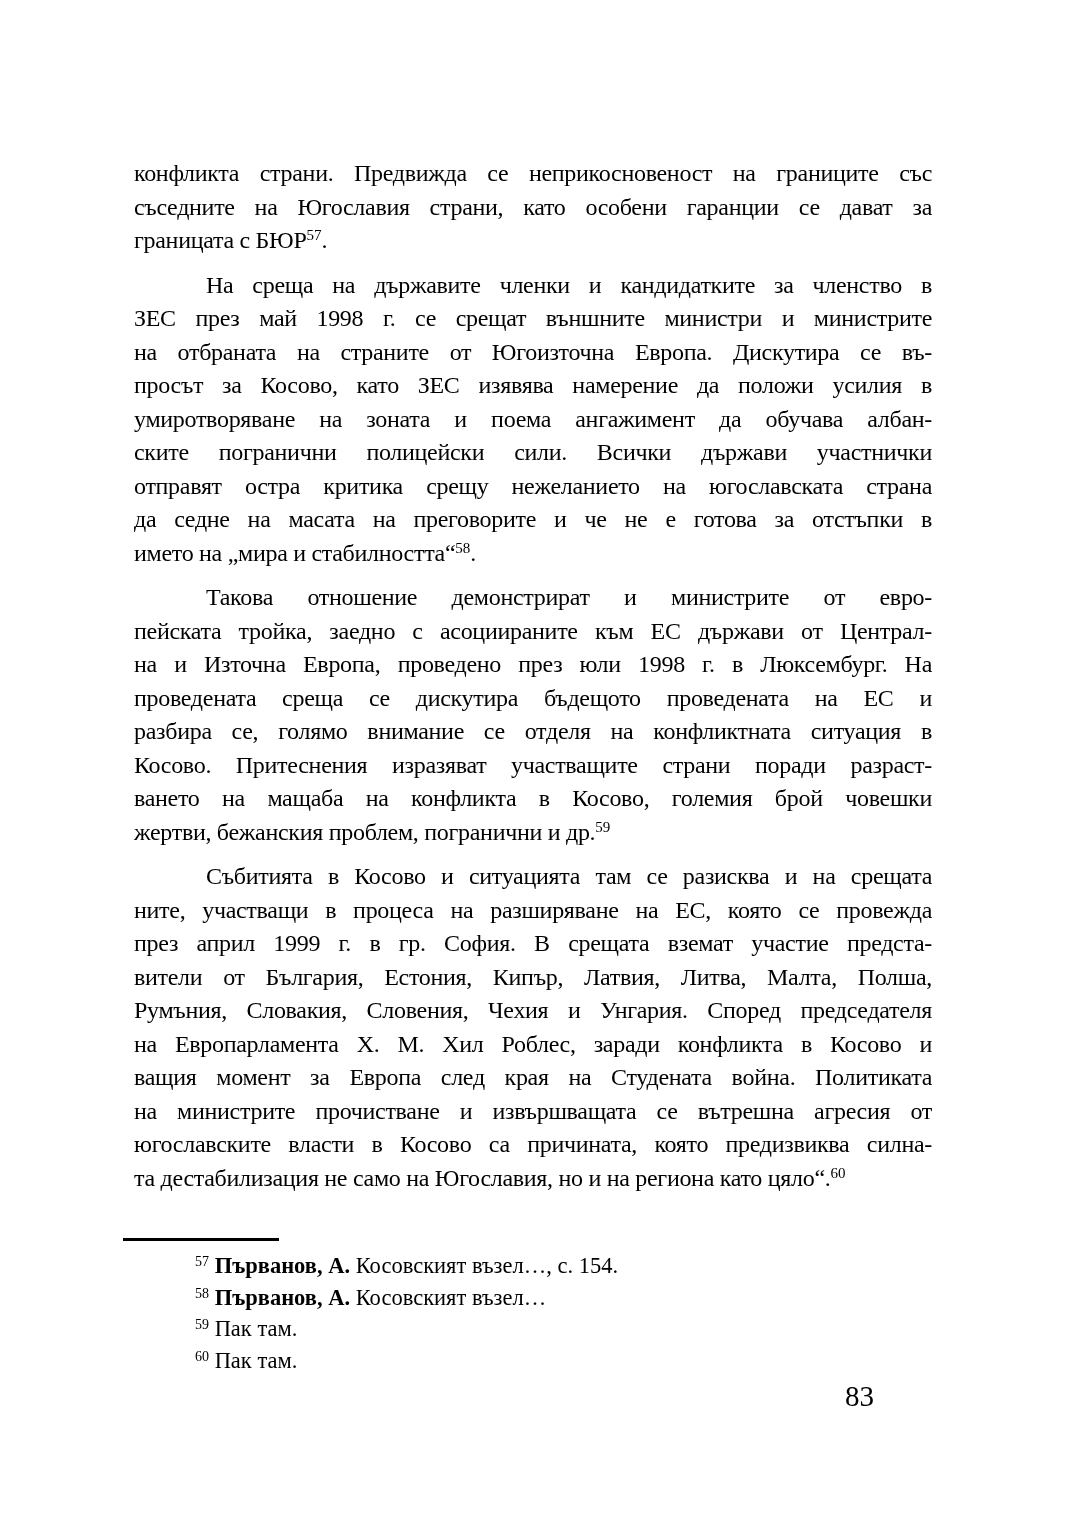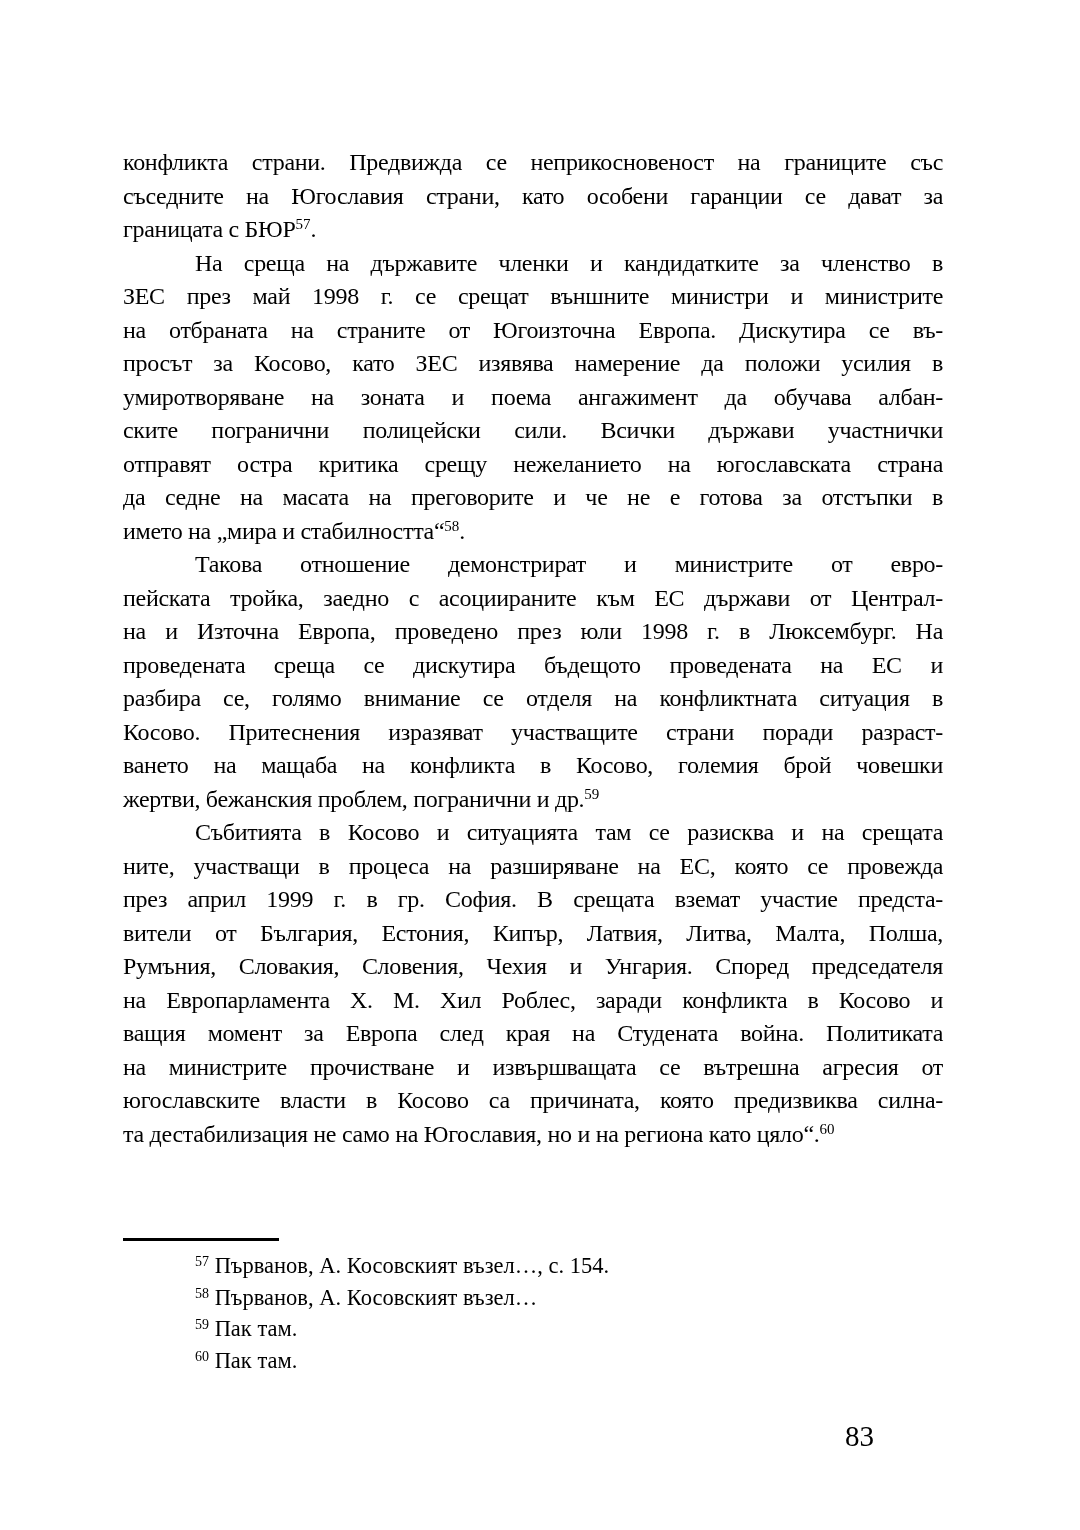--- a/index.html
+++ b/index.html
@@ -21,21 +21,21 @@
     width: 1080px; height: 1530px;
     background: #ffffff;
   }
   .text-block {
     position: absolute;
     left: 123px;
     top: 146px;
     width: 820px;
   }
   .para {
-    margin: 0;
+    margin: 11px;
     padding: 0;
   }
   .line {
     display: block;
     font-size: 24px;
     line-height: 33.5px;
     letter-spacing: -0.3px;
     text-align: justify;
     text-align-last: justify;
     white-space: normal;
@@ -69,29 +69,28 @@
     font-size: 22.5px;
     line-height: 31.5px;
     padding-left: 72px;
     text-align: left;
   }
   .footnote sup {
     font-size: 14px;
     vertical-align: 7px;
   }
   .footnote b {
-    font-weight: normal;
+    font-weight: bold;
   }
   .page-number {
     position: absolute;
     left: 845px;
     top: 1380px;
     font-size: 29px;
     line-height: 32px;
-    margin-top: 40px;
   }
 </style>
 </head>
 <body>
 
 <div class="page">
 
   <div class="text-block">
 
     <p class="para">

